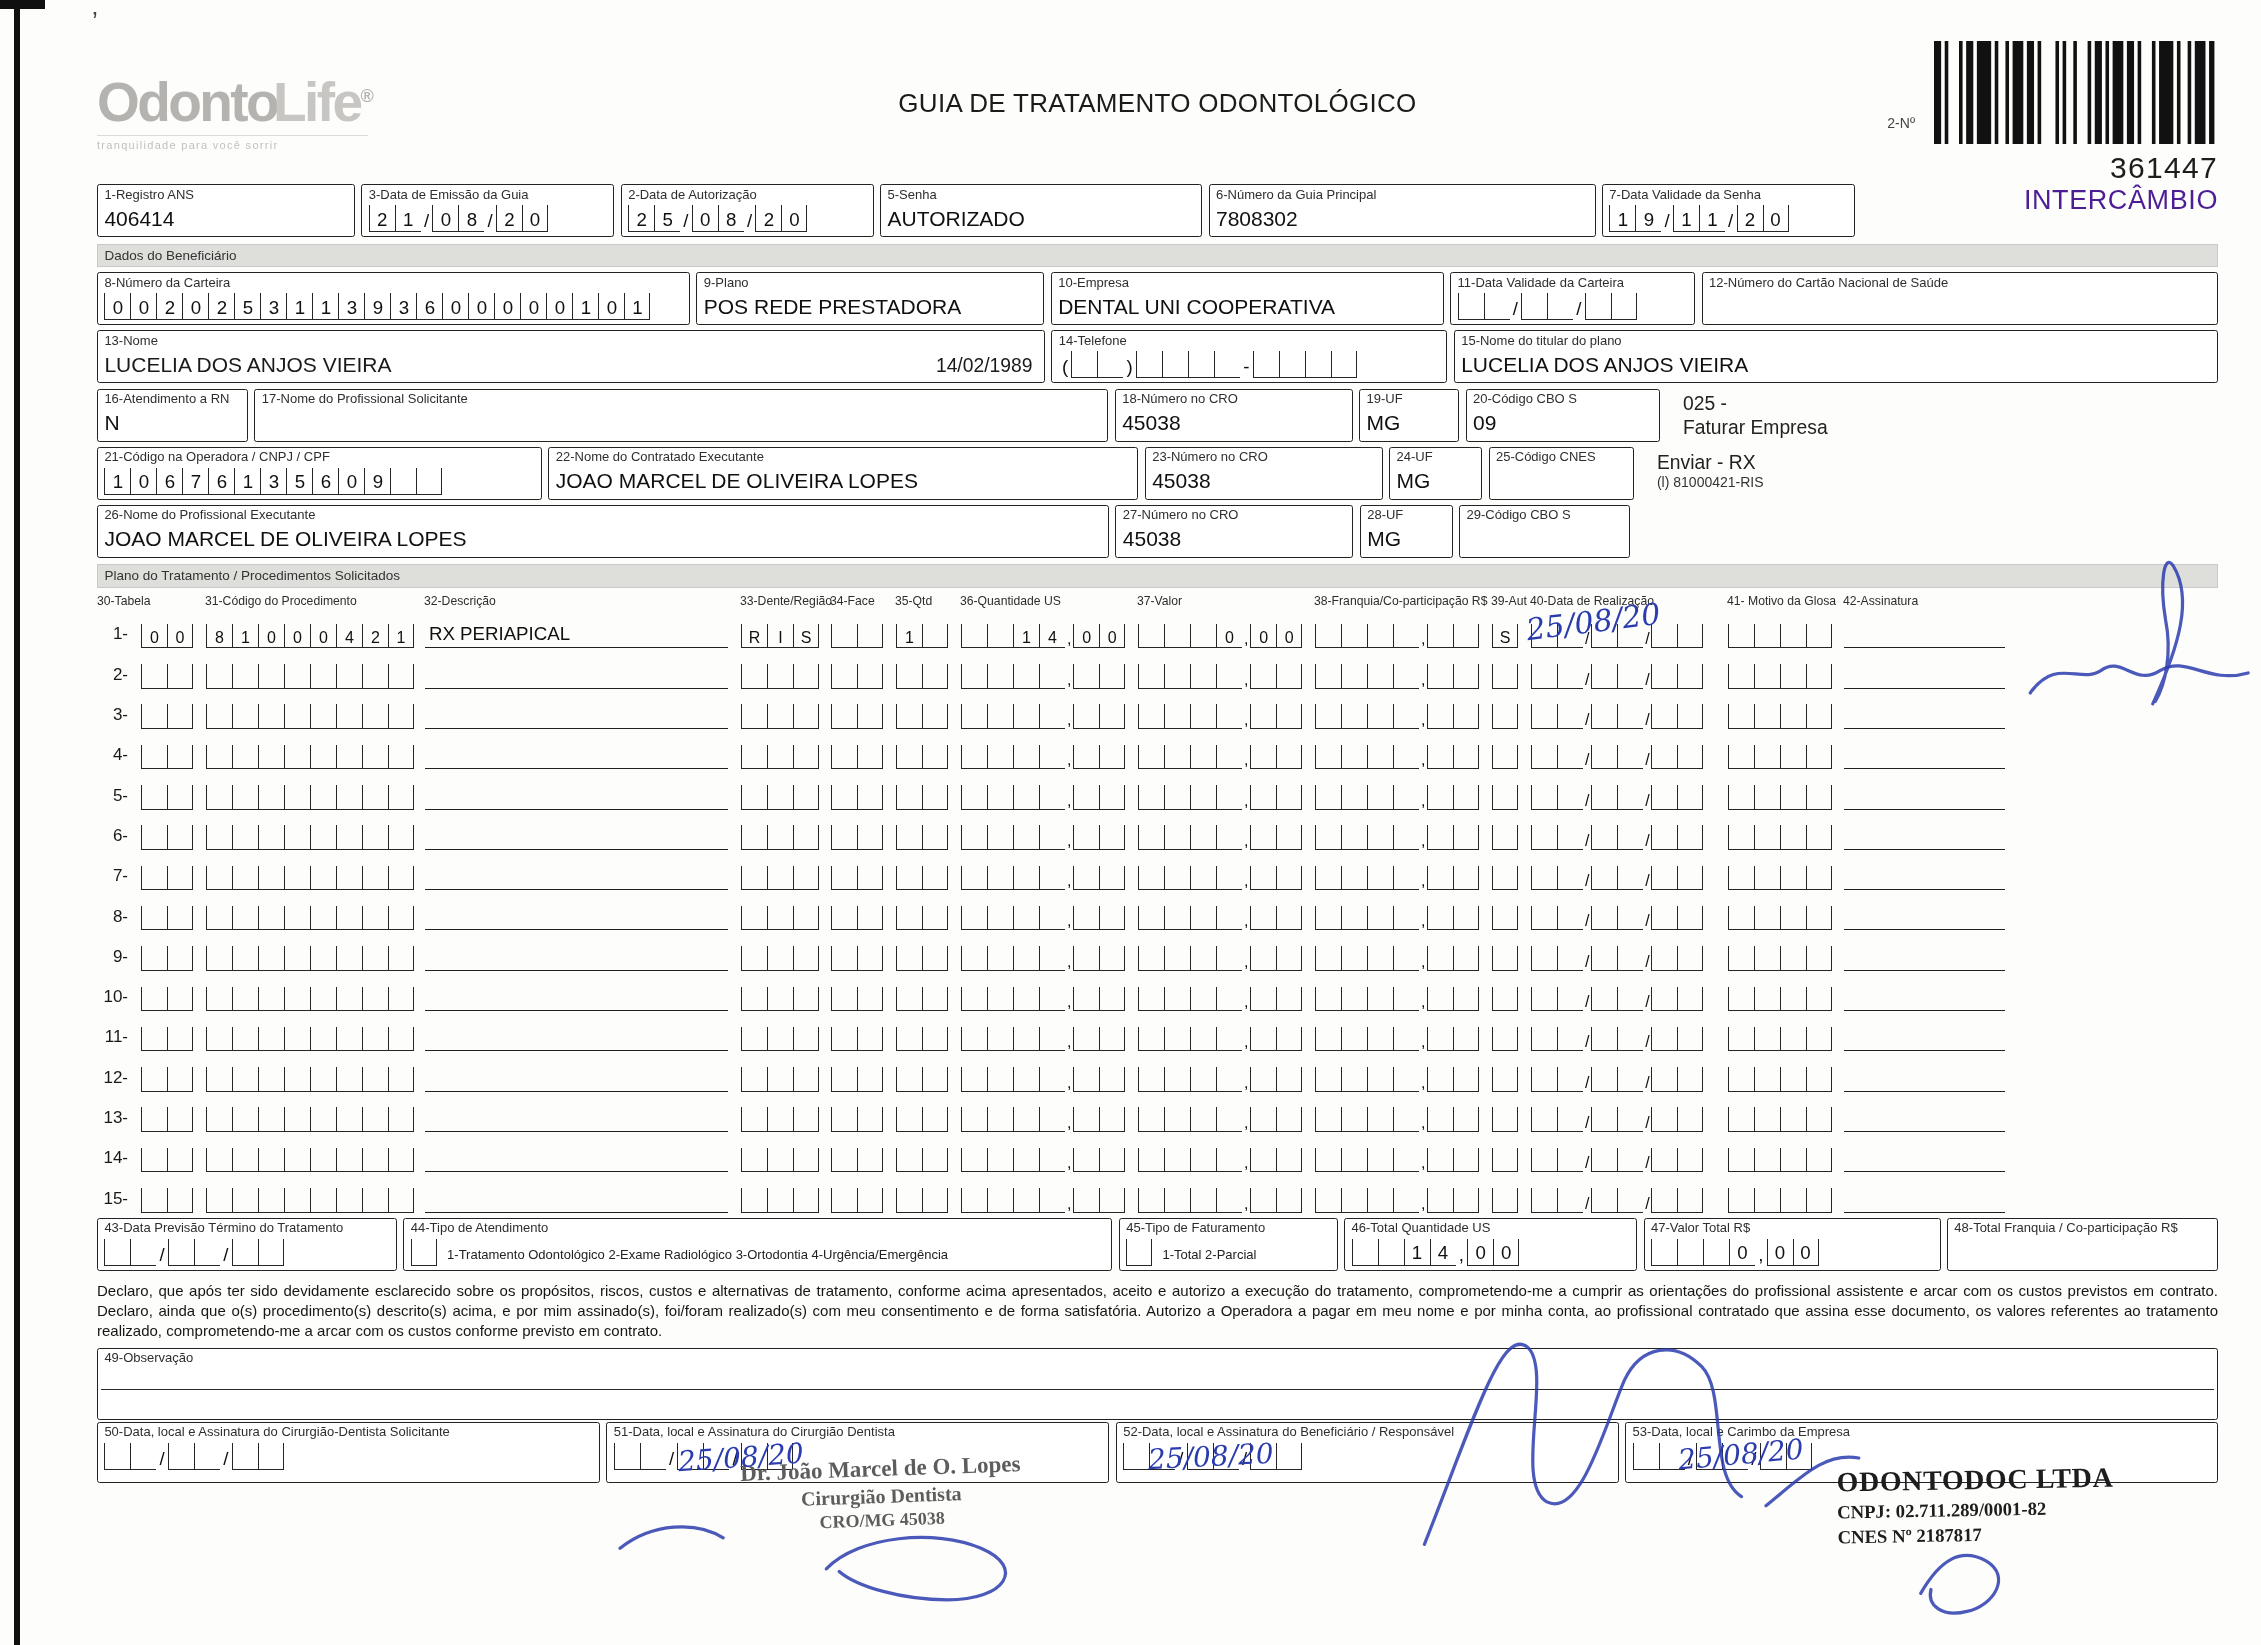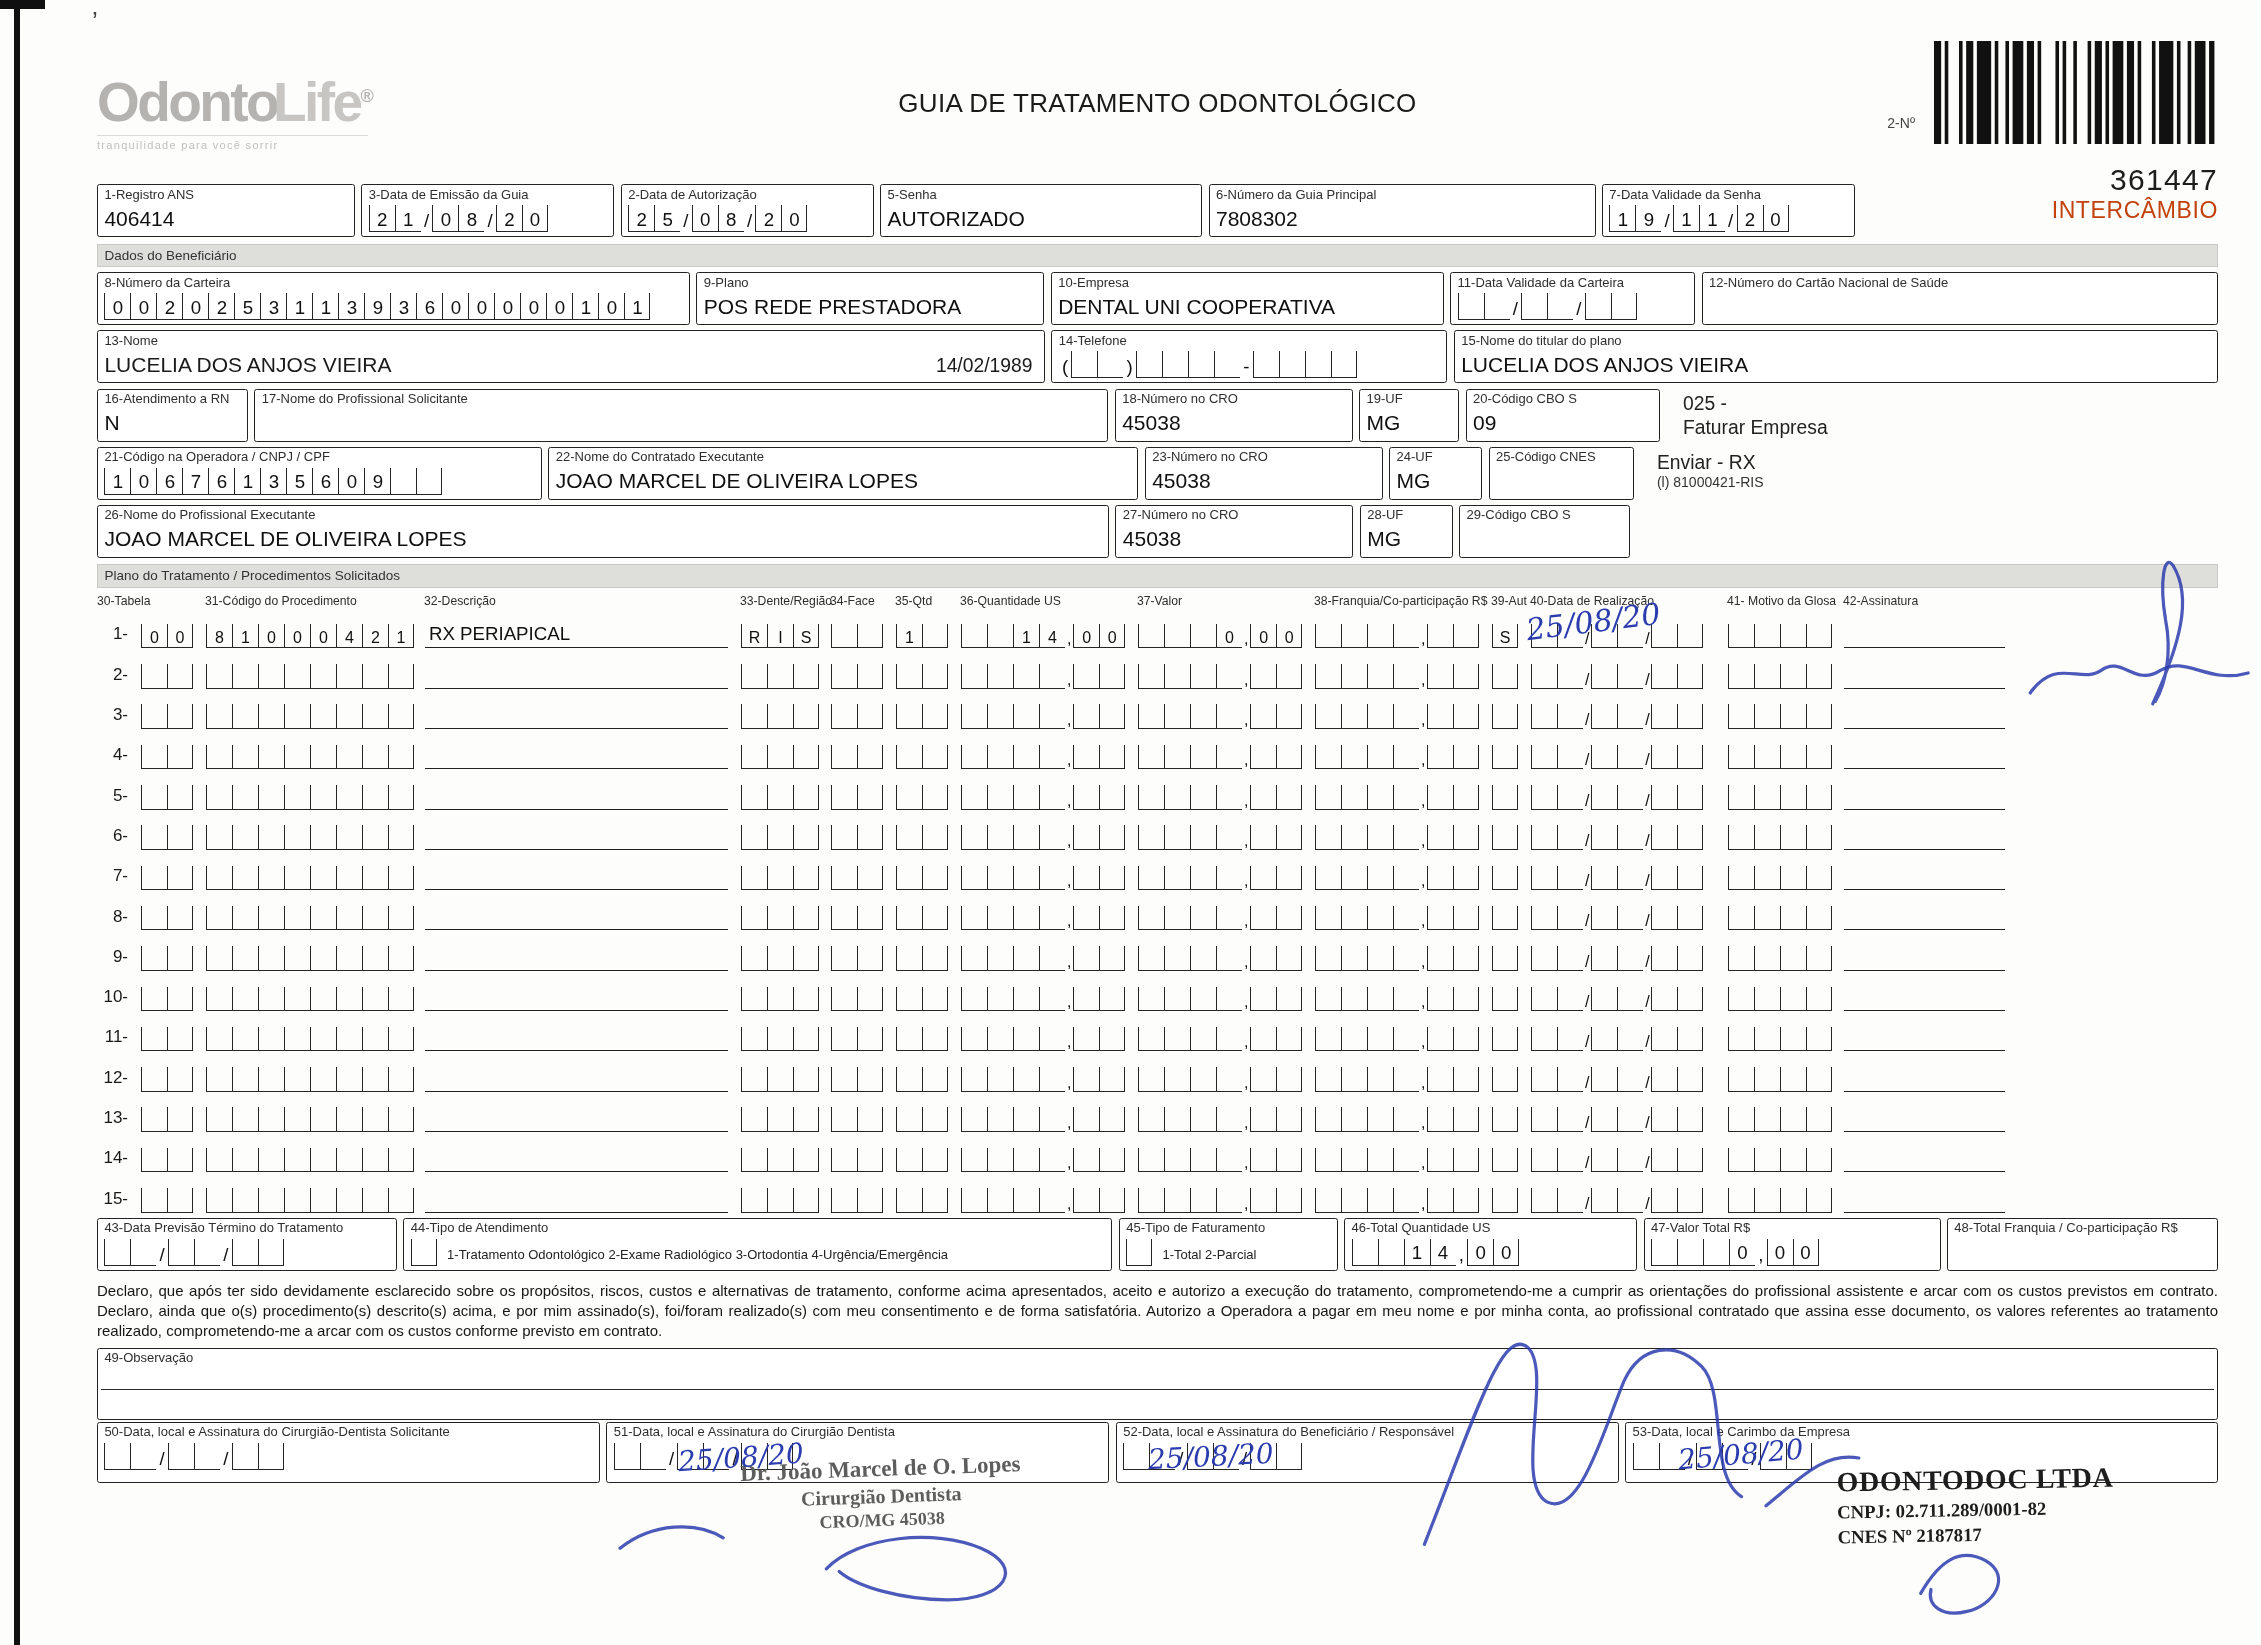--- a/index.html
+++ b/index.html
@@ -15,22 +15,22 @@
   .hdr{display:flex;align-items:flex-start;height:148px;position:relative}
   .logo{width:361px;padding-top:39px}
   .logo-line1{font-size:55px;letter-spacing:-2.6px;color:#b5b3af;font-weight:bold}
   .logo-life{color:#c8c6c2;margin-left:-3.9px}
   .logo-reg{font-size:18px;color:#b5b3af;vertical-align:super}
   .logo-tag{font-size:11px;color:#c2c0bc;letter-spacing:1.3px;margin-top:1.3px;border-top:1.3px solid #dddbd7;padding-top:2.6px;width:271px}
   .title{flex:1;text-align:center;font-size:26px;color:#1b1b1b;padding-top:57px;letter-spacing:0.3px}
   .code-area{width:361px;text-align:right;padding-top:10.3px;position:relative}
   .bc-label{position:absolute;right:303px;top:84px;font-size:14px;color:#444}
   #barcode{width:284px;height:103px;fill:#111}
-  .guide-number{font-size:30px;color:#1d1d1d;letter-spacing:1.3px;margin-top:17px}
-  .guide-type{font-size:23px;color:#c2410c;letter-spacing:0.6px}
+  .guide-number{font-size:30px;color:#1d1d1d;letter-spacing:1.3px;margin-top:5px}
+  .guide-type{font-size:27px;color:#4c1d95;letter-spacing:0.6px}
 
   
   .frow{display:flex;gap:6.4px;margin-top:5.2px;align-items:stretch}
   .fbox{border:1.9px solid #222;border-radius:2.6px;background:#fff;padding:2.6px 6.4px 1.3px;position:relative;min-height:53px}
   .flabel{font-size:13px;color:#2e2e2e;line-height:1.15;white-space:nowrap;overflow:visible}
   .fval{font-size:21px;color:#101010;margin-top:3.9px;white-space:nowrap;min-height:24.5px}
   .fval-row{display:flex;justify-content:space-between;align-items:flex-end;margin-top:3.9px}
   .fval-row .nm{font-size:21px}
   .fval-row .dt{font-size:19.3px;padding-right:5.2px}
   .spacer{flex:1}

